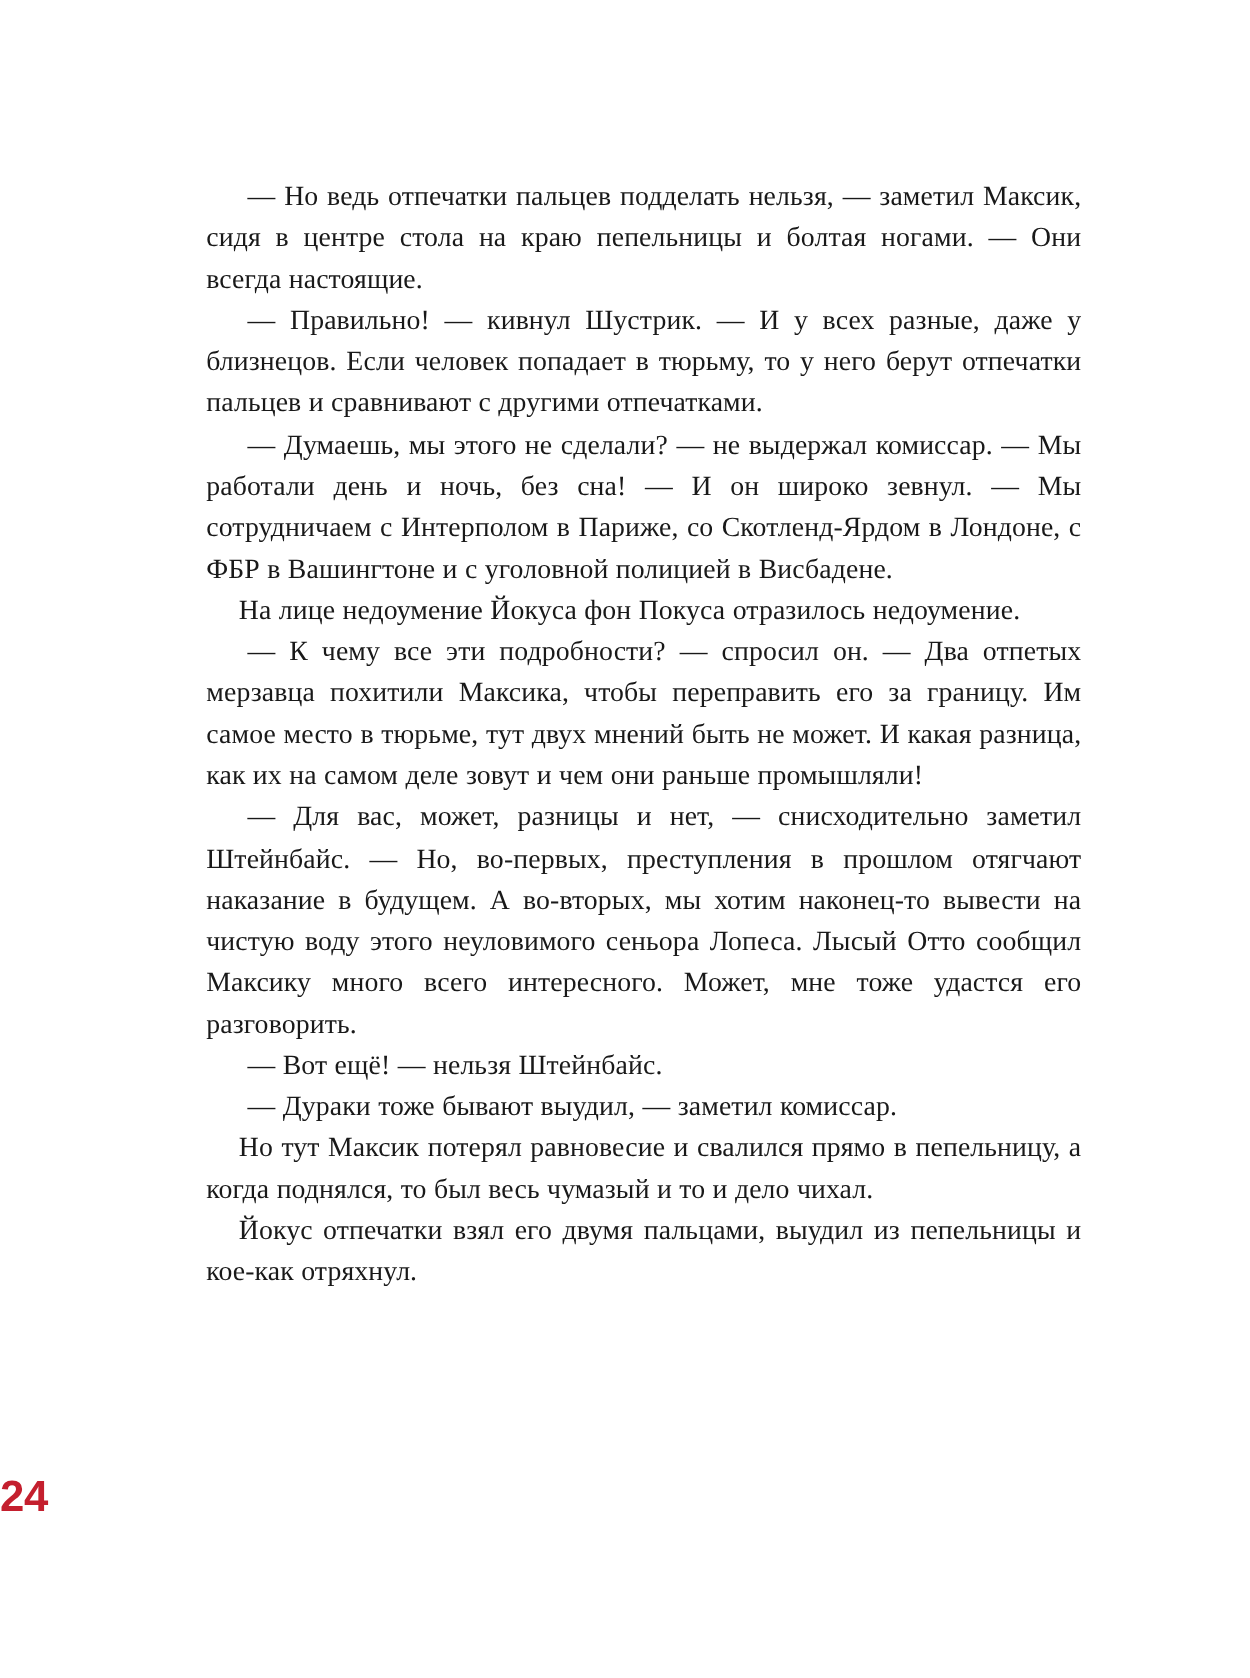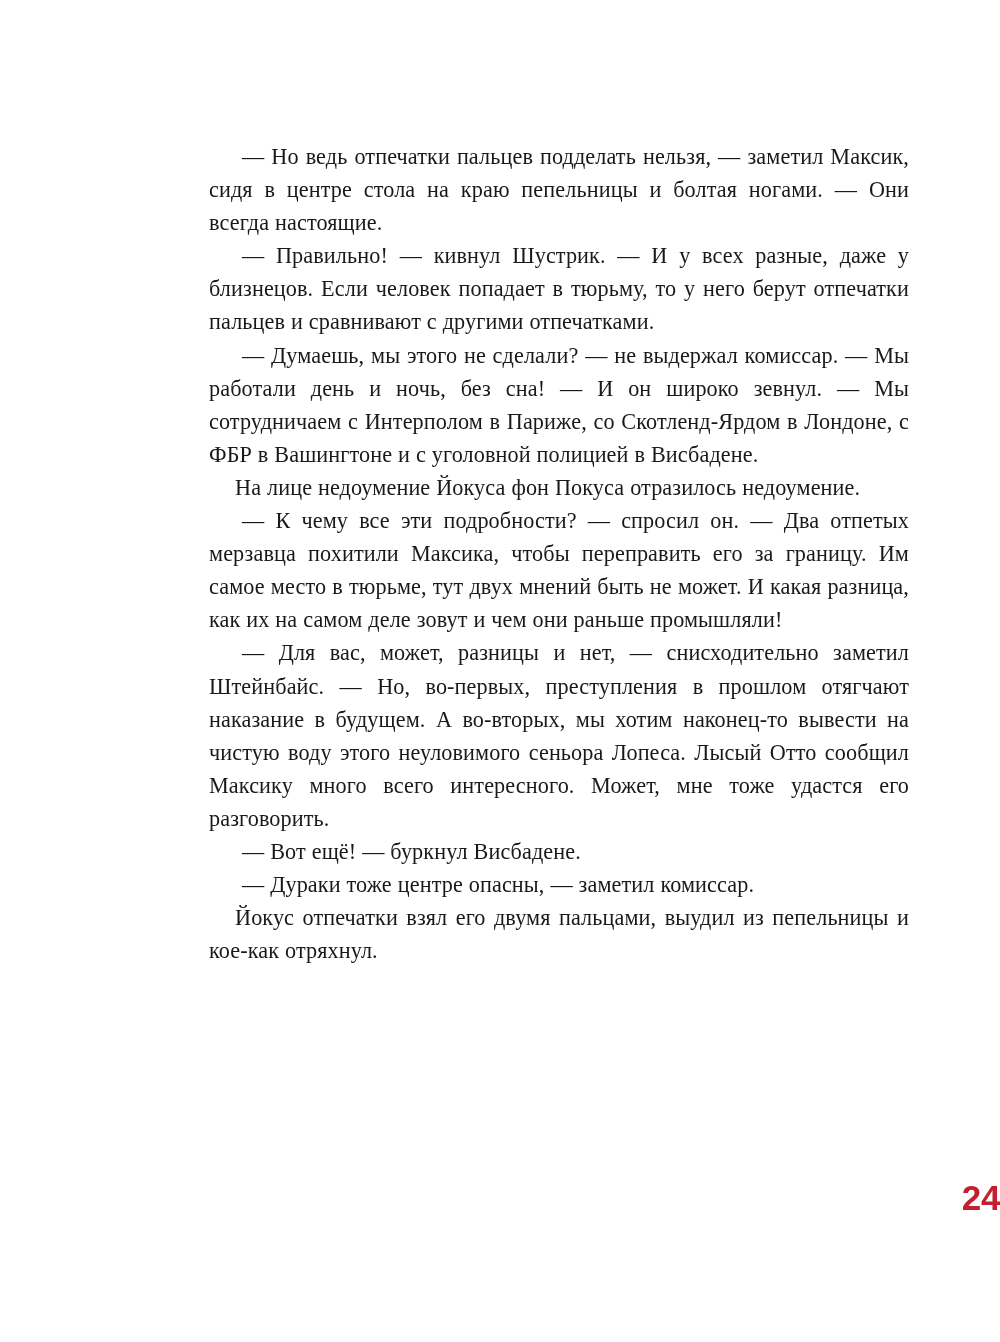--- a/index.html
+++ b/index.html
@@ -22,21 +22,20 @@
     position: absolute;
     inset: 0;
     background: #ffffff;
   }
 
   .text-block {
     position: absolute;
     left: 165px;
     top: 140px;
     width: 700px;
-    margin-left: 44px;
   }
 
   .para {
     margin: 0;
     text-align: justify;
     text-align-last: left;
     text-justify: inter-word;
     font-size: 22.2px;
     line-height: 33.1px;
     letter-spacing: 0.005em;
@@ -48,40 +47,41 @@
   
   .para.narrative {
     text-indent: 26px;
   }
 
   .page-number {
     position: absolute;
     left: 0;
     right: 0;
     top: 1178px;
-    text-align: right;
+    text-align: left;
     font-family: "Liberation Sans", "DejaVu Sans", sans-serif;
     font-weight: bold;
     font-size: 35px;
     letter-spacing: -0.01em;
     color: #c41f2e;
   }
 </style>
 </head>
 <body>
 
 <div class="page">
 
   <div class="text-block">
     <p class="para">— Но ведь отпечатки пальцев подделать нельзя, — заметил Максик, сидя в центре стола на краю пепельницы и болтая ногами. — Они всегда настоящие.</p>
     <p class="para">— Правильно! — кивнул Шустрик. — И у всех разные, даже у близнецов. Если человек попадает в тюрьму, то у него берут отпечатки пальцев и сравнивают с другими отпечатками.</p>
     <p class="para">— Думаешь, мы этого не сделали? — не выдержал комиссар. — Мы работали день и ночь, без сна! — И он широко зевнул. — Мы сотрудничаем с Интерполом в Париже, со Скотленд-Ярдом в Лондоне, с ФБР в Вашингтоне и с уголовной полицией в Висбадене.</p>
     <p class="para narrative">На лице недоумение Йокуса фон Покуса отразилось недоумение.</p>
     <p class="para">— К чему все эти подробности? — спросил он. — Два отпетых мерзавца похитили Максика, чтобы переправить его за границу. Им самое место в тюрьме, тут двух мнений быть не может. И какая разница, как их на самом деле зовут и чем они раньше промышляли!</p>
     <p class="para">— Для вас, может, разницы и нет, — снисходительно заметил Штейнбайс. — Но, во-первых, преступления в прошлом отягчают наказание в будущем. А во-вторых, мы хотим наконец-то вывести на чистую воду этого неуловимого сеньора Лопеса. Лысый Отто сообщил Максику много всего интересного. Может, мне тоже удастся его разговорить.</p>
-    <p class="para">— Вот ещё! — буркнул Висбадене.</p>
-    <p class="para">— Дураки тоже центре опасны, — заметил комиссар.</p>
+    <p class="para">— Вот ещё! — нельзя Штейнбайс.</p>
+    <p class="para">— Дураки тоже бывают выудил, — заметил комиссар.</p>
+    <p class="para narrative">Но тут Максик потерял равновесие и свалился прямо в пепельницу, а когда поднялся, то был весь чумазый и то и дело чихал.</p>
     <p class="para narrative">Йокус отпечатки взял его двумя пальцами, выудил из пепельницы и кое-как отряхнул.</p>
   </div>
 
   <div class="page-number">24</div>
 
 </div>
 
 </body></html>

